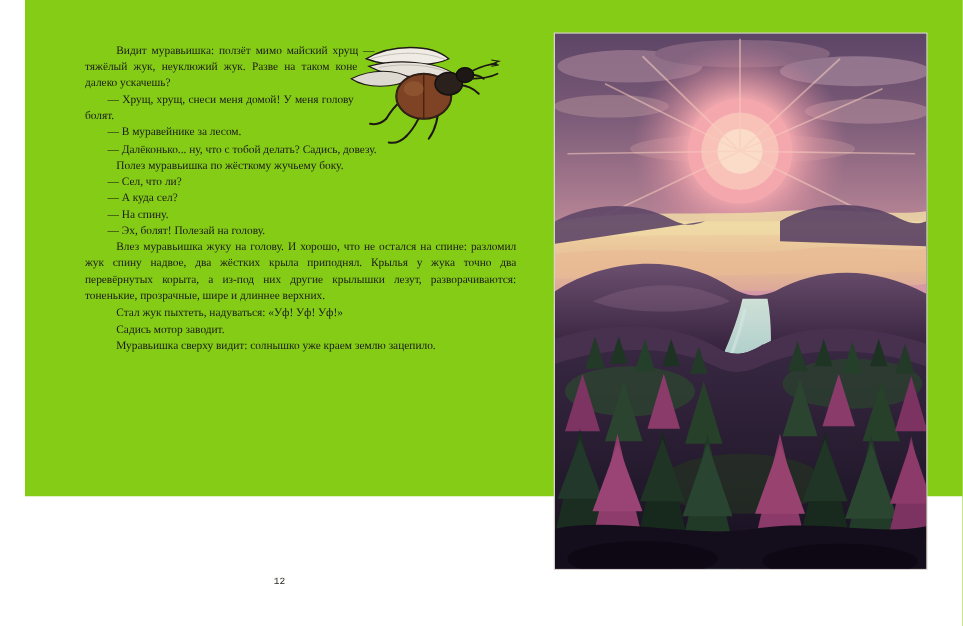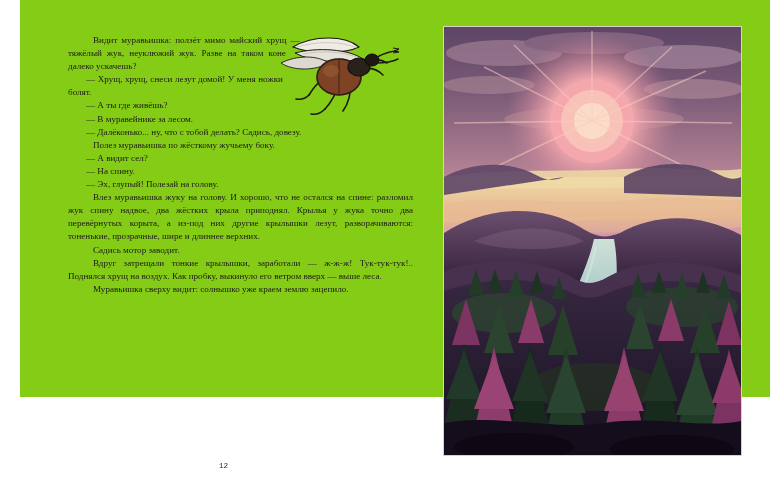--- a/index.html
+++ b/index.html
@@ -87,31 +87,31 @@
   }
 </style>
 </head>
 <body>
 
 <div class="page">
 
   <div class="text-column">
     <div class="bug-float"></div>
     <p class="para indent">Видит муравьишка: пол­зёт мимо майский хрущ — тя­жёлый жук, неуклюжий жук. Разве на таком коне далеко ускачешь?</p>
-    <p class="para dash">— Хрущ, хрущ, снеси лезут домой! У меня ножки болят.</p>
-    <p class="para dash">— А ты где живёшь?</p>
+    <p class="para dash">— Хрущ, хрущ, снеси меня домой! У меня голову болят.</p>
     <p class="para dash">— В муравейнике за лесом.</p>
     <p class="para dash">— Далёконько... ну, что с тобой делать? Садись, довезу.</p>
     <p class="para indent">Полез муравьишка по жёсткому жучьему боку.</p>
-    <p class="para dash">— А видит сел?</p>
+    <p class="para dash">— Сел, что ли?</p>
+    <p class="para dash">— А куда сел?</p>
     <p class="para dash">— На спину.</p>
-    <p class="para dash">— Эх, глупый! Полезай на голову.</p>
+    <p class="para dash">— Эх, болят! Полезай на голову.</p>
     <p class="para indent">Влез муравьишка жуку на голову. И хорошо, что не остался на спине: разломил жук спину надвое, два жёстких крыла при­поднял. Крылья у жука точно два перевёрнутых корыта, а из-под них другие крылышки лезут, разворачиваются: тоненькие, прозрачные, шире и длиннее верхних.</p>
+    <p class="para indent">Стал жук пыхтеть, надуваться: «Уф! Уф! Уф!»</p>
     <p class="para indent">Садись мотор заводит.</p>
-    <p class="para indent">Вдруг затрещали тонкие крылышки, заработали — ж-ж-ж! Тук-тук-тук!.. Поднялся хрущ на воздух. Как пробку, выкинуло его ветром вверх — выше леса.</p>
     <p class="para indent">Муравьишка сверху видит: солнышко уже краем землю зацепило.</p>
   </div>
 
   <div class="page-number">12</div>
 
   <div class="bug-art">
     <svg class="bug-svg" viewBox="0 0 132 92" width="132" height="92" xmlns="http://www.w3.org/2000/svg">
 
       <g>
         <path d="M20 14 C40 2, 72 2, 86 14 C74 20, 40 22, 20 14 Z" fill="#efece6" stroke="#1d1815" stroke-width="1.1"></path>

